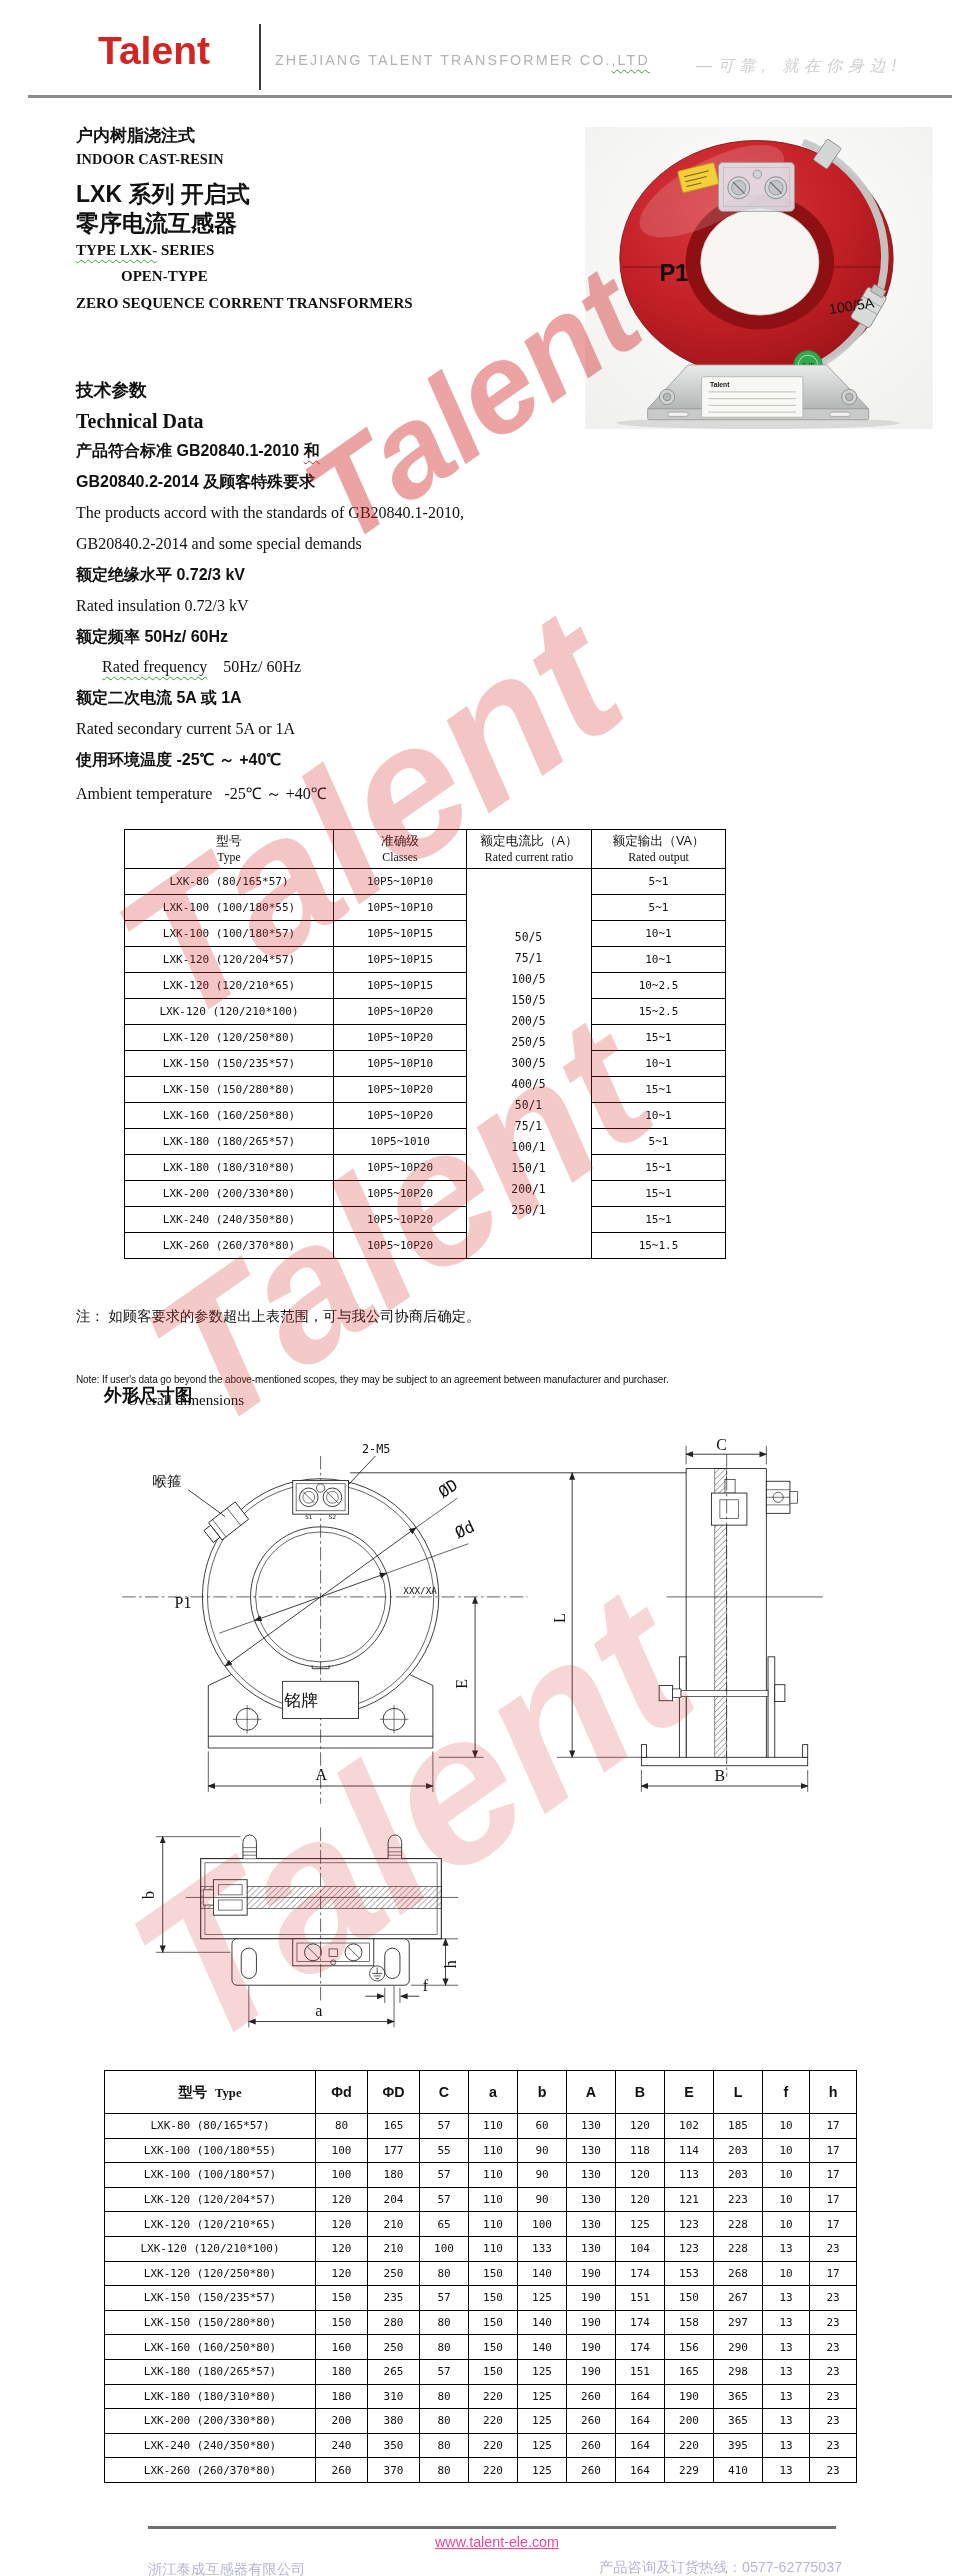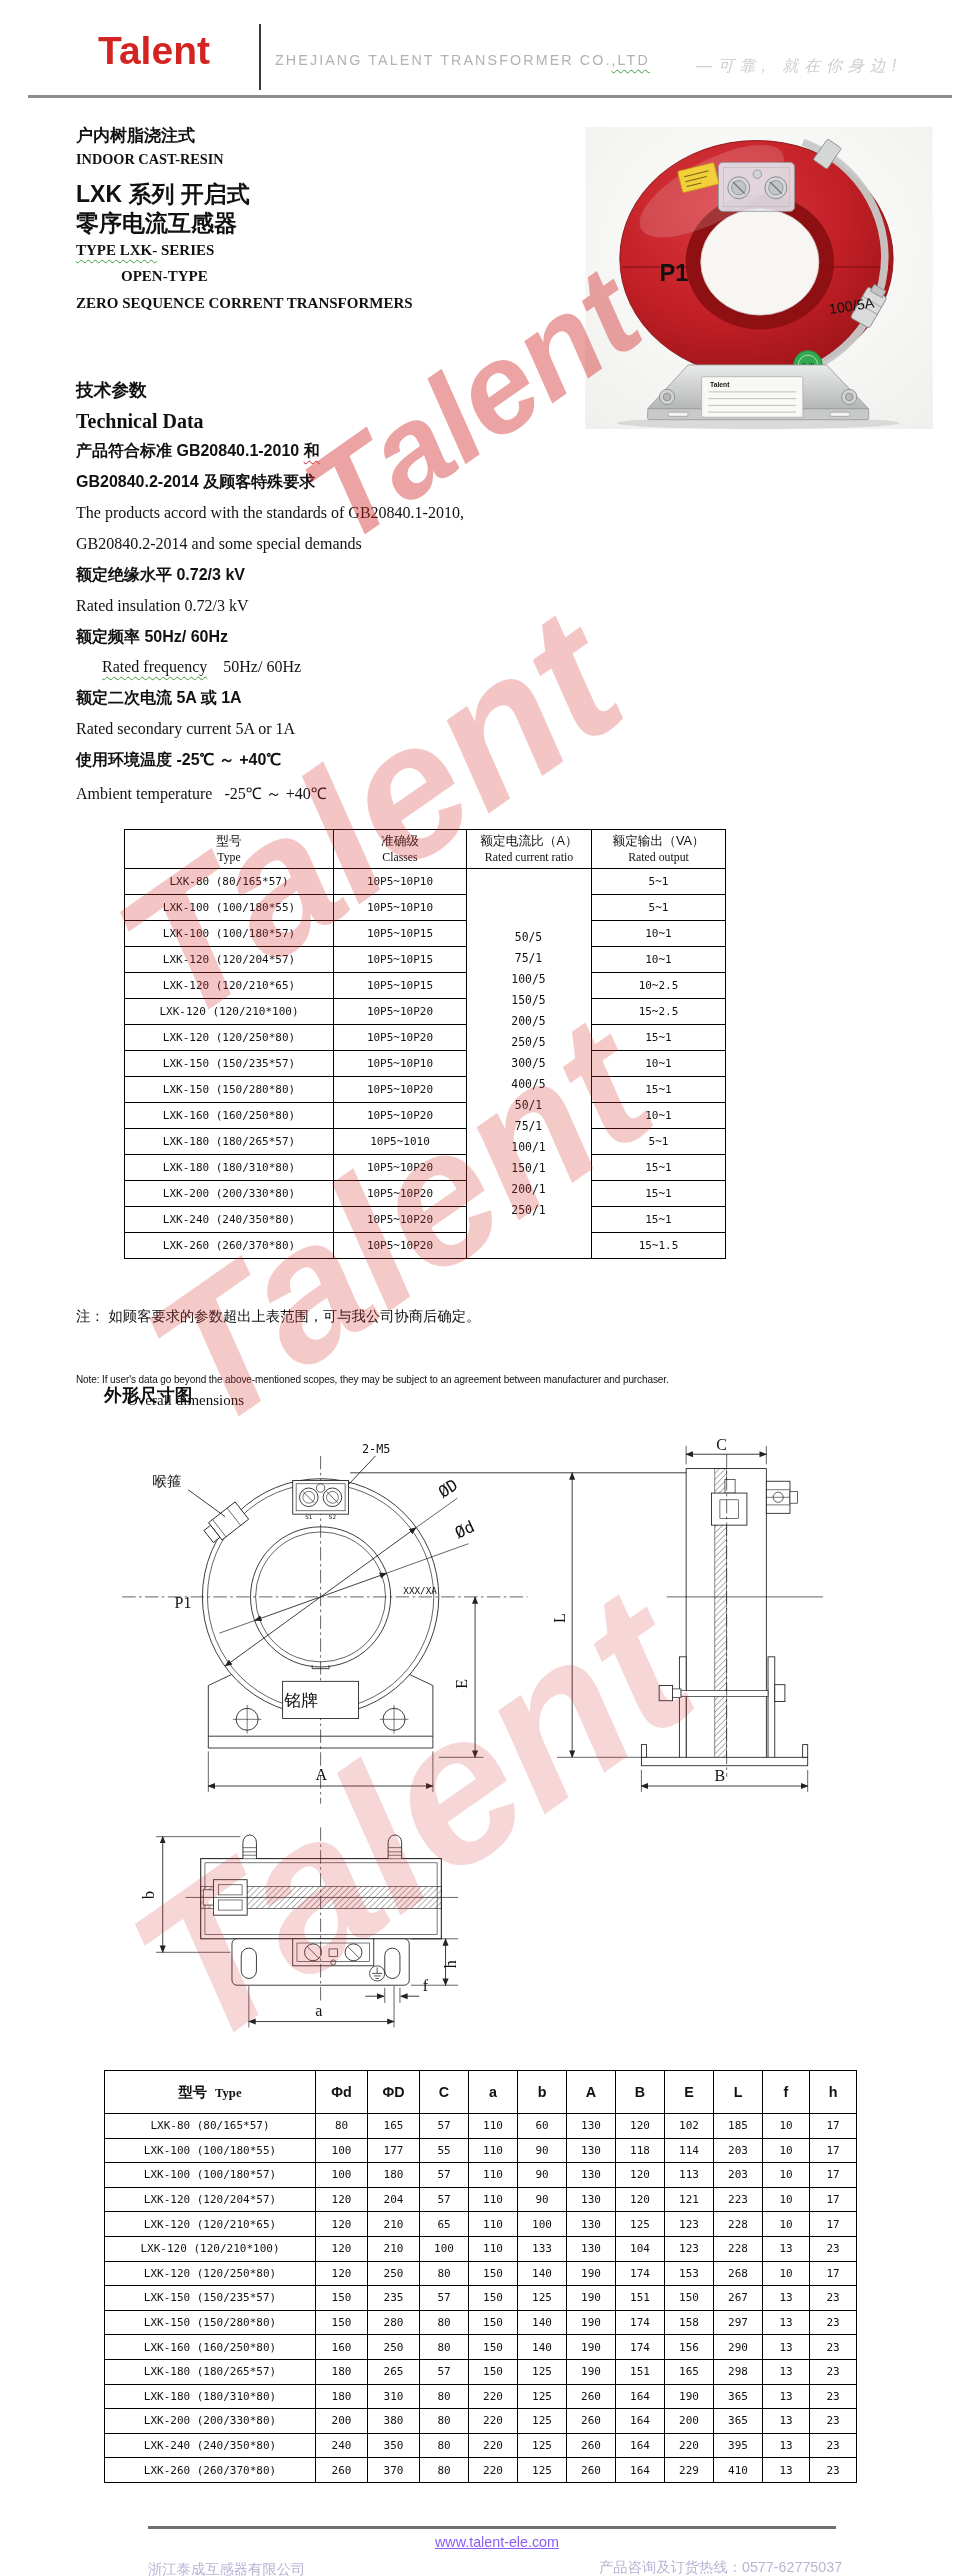--- a/index.html
+++ b/index.html
@@ -51,21 +51,21 @@
   
   .t2wrap{left:104px;top:2070px;width:753px;}
   .t2{width:753px;table-layout:fixed;border:1.7px solid #000;}
   .t2 th,.t2 td{border:0.8px solid #000;text-align:center;padding:0;}
   .t2 thead th{height:42px;font-family:"Liberation Sans",sans-serif;font-weight:bold;font-size:14.3px;}
   .t2 thead th .hen2{font-family:"Liberation Serif",serif;font-size:12.7px;font-weight:bold;}
   .t2 tbody td{height:23.6px;font-family:"DejaVu Sans Mono",monospace;font-size:11px;}
   
   .ftr-bar{left:148px;top:2526px;width:688px;height:2.5px;background:#6f6f6f;}
   .ftr{top:2534px;font-family:"Liberation Sans",sans-serif;font-size:14.3px;color:#b6b5d4;}
-  .ftr a{color:#8b5cf6;}
+  .ftr a{color:#ec4899;}
   svg text{user-select:none;}
   .dimtxt{font-family:"Liberation Serif",serif;font-size:19px;fill:#111;}
   .cadtxt{font-family:"DejaVu Sans Mono",monospace;fill:#111;}
   .cjktxt{font-family:"Liberation Sans",sans-serif;fill:#111;}
 </style>
 </head>
 <body>
 
 <div class="abs logo">Talent</div>
 <div class="abs hdr-divider"></div>

